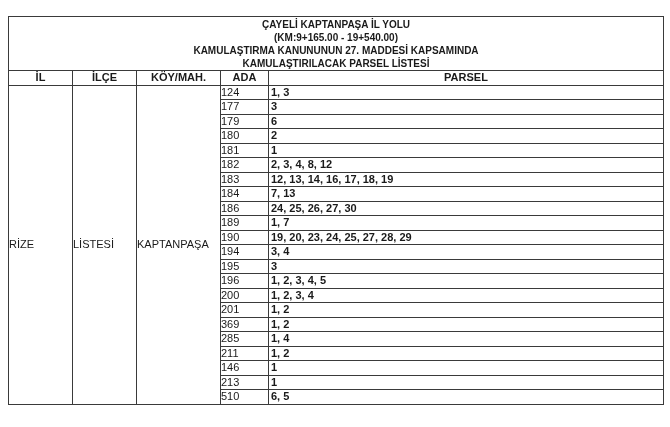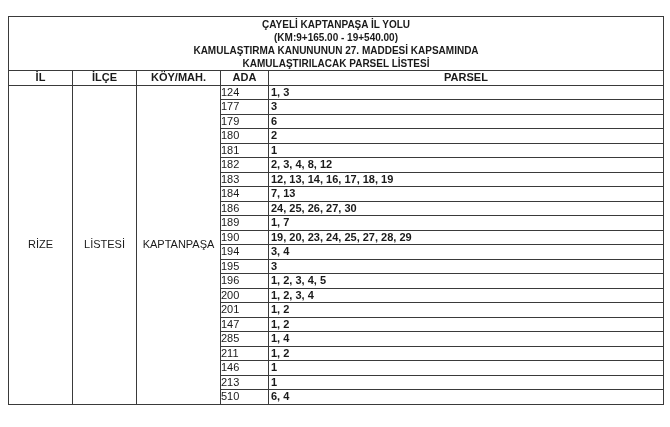--- a/index.html
+++ b/index.html
@@ -54,21 +54,21 @@
     }
     td.ada-cell {
       text-align: left;
     }
     td.parsel-cell {
       text-align: left;
       padding-left: 2px !important;
       font-weight: bold;
     }
     td.merged-cell {
-      text-align: center;
+      text-align: left;
       vertical-align: middle;
       font-size: 9.5px;
     }
   </style>
 </head>
 <body>
 
 <div class="doc">
   <table class="parsel-table">
     <colgroup>
@@ -157,38 +157,38 @@
         </tr>
       <tr>
           <td class="ada-cell">200</td>
           <td class="parsel-cell">1, 2, 3, 4</td>
         </tr>
       <tr>
           <td class="ada-cell">201</td>
           <td class="parsel-cell">1, 2</td>
         </tr>
       <tr>
-          <td class="ada-cell">147</td>
+          <td class="ada-cell">369</td>
           <td class="parsel-cell">1, 2</td>
         </tr>
       <tr>
           <td class="ada-cell">285</td>
           <td class="parsel-cell">1, 4</td>
         </tr>
       <tr>
           <td class="ada-cell">211</td>
           <td class="parsel-cell">1, 2</td>
         </tr>
       <tr>
           <td class="ada-cell">146</td>
           <td class="parsel-cell">1</td>
         </tr>
       <tr>
           <td class="ada-cell">213</td>
           <td class="parsel-cell">1</td>
         </tr>
       <tr>
           <td class="ada-cell">510</td>
-          <td class="parsel-cell">6, 4</td>
+          <td class="parsel-cell">6, 5</td>
         </tr>
     </tbody>
   </table>
 </div>
 
 </body></html>

